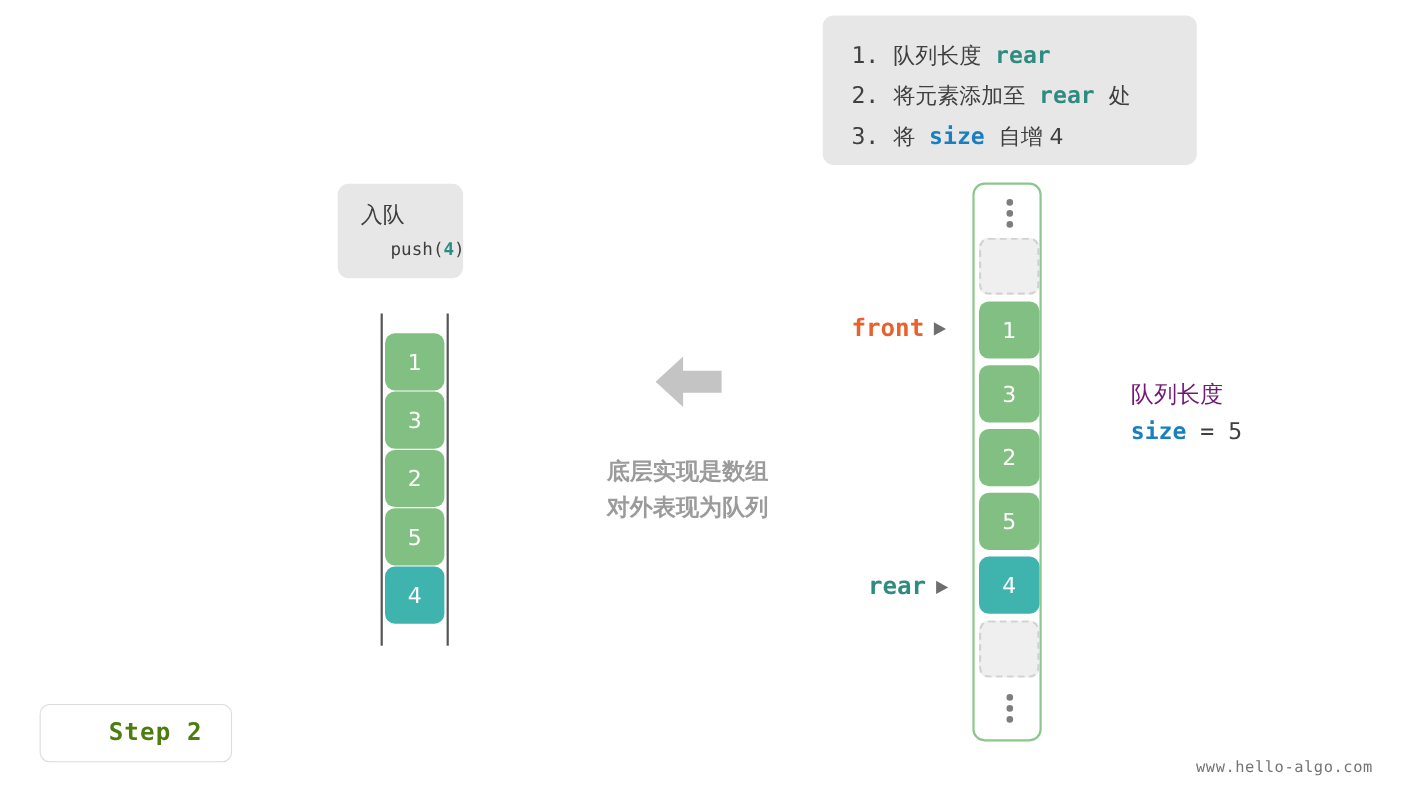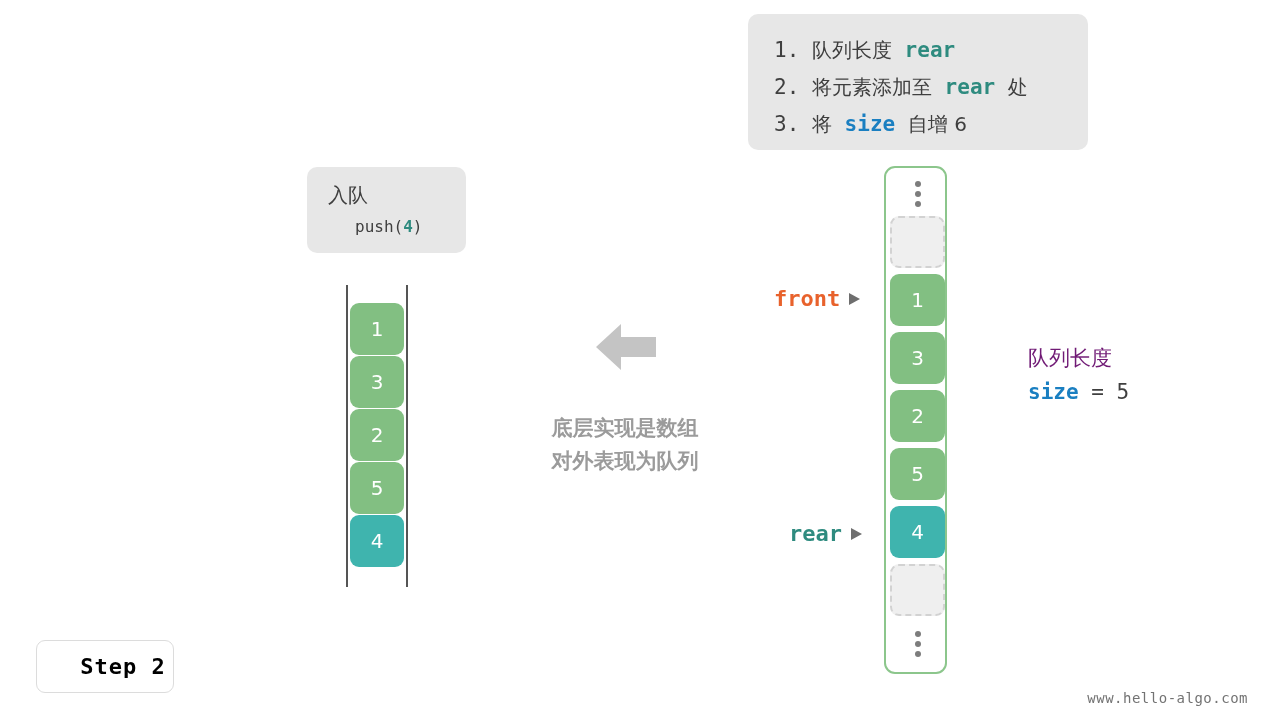--- a/index.html
+++ b/index.html
@@ -55,21 +55,21 @@
   }
   .cn {
     font-family: "DejaVu Sans", sans-serif;
     font-size: 20px;
   }
 
   
   #push-box {
     left: 307px;
     top: 167px;
-    width: 159px;
+    width: 114px;
     height: 86px;
     padding: 13px 0 0 21px;
   }
   #push-box .op-cn {
     font-family: "DejaVu Sans", sans-serif;
     font-size: 20px;
     line-height: 31px;
     color: #3f3f3f;
   }
   #push-box .op-code {
@@ -232,32 +232,32 @@
     font-size: 21px;
     line-height: 34px;
     color: #3f3f3f;
   }
 
   
   #step-badge {
     position: absolute;
     left: 36px;
     top: 640px;
-    width: 138px;
+    width: 175px;
     height: 53px;
     border: 1.5px solid #dcdcdc;
     border-radius: 9px;
     display: flex;
     align-items: center;
     justify-content: center;
     box-sizing: border-box;
     font-family: "DejaVu Sans Mono", monospace;
     font-size: 22px;
     font-weight: bold;
-    color: #000000;
+    color: #4d7c0f;
     letter-spacing: 1px;
     padding-left: 36px;
   }
 
   
   #watermark {
     position: absolute;
     right: 32px;
     bottom: 14px;
     font-family: "DejaVu Sans Mono", monospace;
@@ -278,21 +278,21 @@
   <div class="step-line">
     <span class="step-num">2.</span>
     <span class="cn">将元素添加至</span>
     <span class="kw-teal">rear</span>
     <span class="cn">处</span>
   </div>
   <div class="step-line">
     <span class="step-num">3.</span>
     <span class="cn">将</span>
     <span class="kw-blue">size</span>
-    <span class="cn">自增 6</span>
+    <span class="cn">自增 4</span>
   </div>
 </div>
 
 <div class="gray-box" id="push-box">
   <div class="op-cn">入队</div>
   <div class="op-code"><span>push(</span><span class="kw-teal">4</span><span>)</span></div>
 </div>
 
 <div id="queue-group">
   <div class="rail" id="rail-left"></div>

